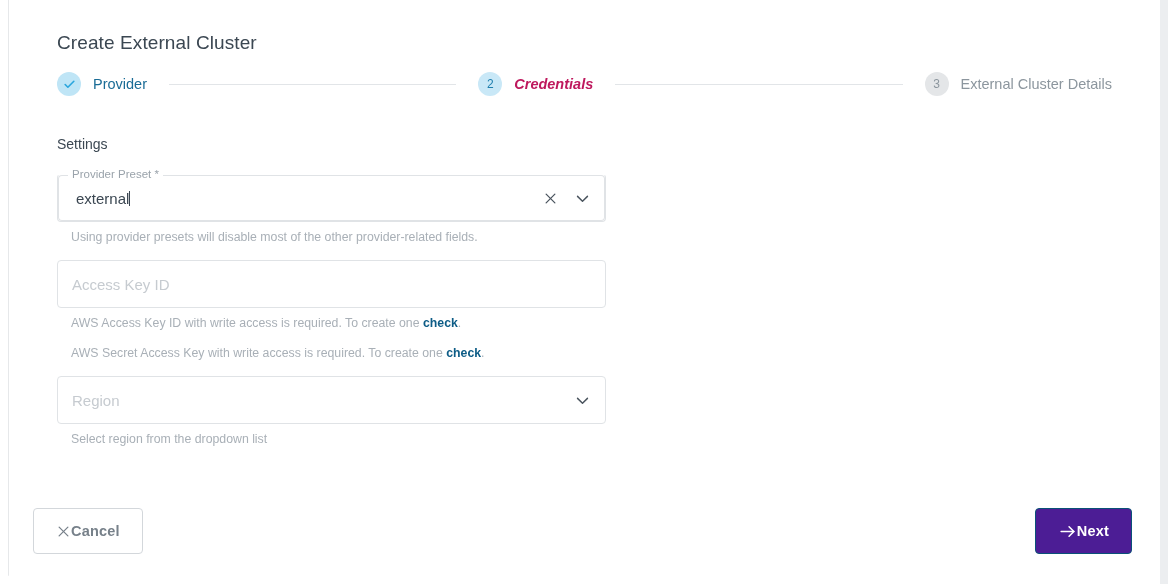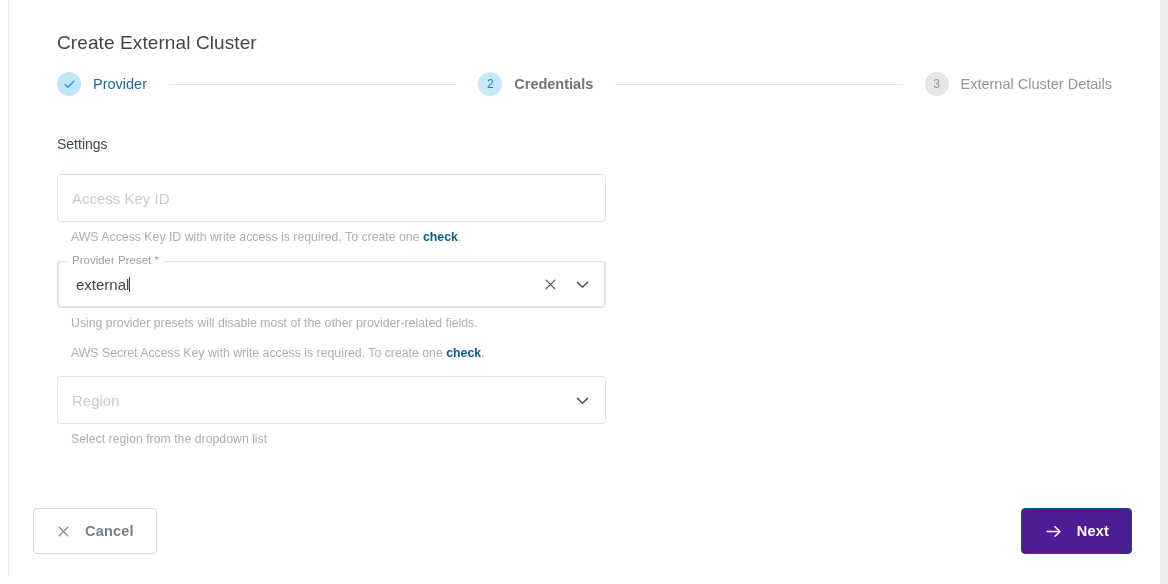--- a/index.html
+++ b/index.html
@@ -55,21 +55,21 @@
   .step-circle.done { background: #bfe5f6; color: #2ba6dd; }
   .step-circle.active { background: #c9e8f7; color: #1f7fae; }
   .step-circle.todo { background: #e4e6e8; color: #8c969e; }
   .step-circle svg { display: block; }
   .step-label {
     margin-left: 12px;
     font-size: 14.5px;
     white-space: nowrap;
   }
   .step-label.done { color: #1a6c96; }
-  .step-label.active { color: #737373; font-weight: bold; }
+  .step-label.active { color: #be185d; font-weight: bold; font-style: italic; }
   .step-label.todo { color: #8c969e; }
   .step-line {
     flex: 1 1 auto; height: 1px; background: #e2e5e8;
     margin: 0 22px;
     min-width: 40px;
   }
 
   
   .section-title {
     font-size: 14px; color: #3b4752; font-weight: 400;
@@ -150,21 +150,20 @@
   .hint a { color: #0d5c86; font-weight: bold; text-decoration: none; }
 
   
   .footer {
     position: absolute; left: 33px; right: 36px; top: 508px;
     display: flex; align-items: center; justify-content: space-between;
   }
   .btn {
     height: 46px;
     display: inline-flex; align-items: center; justify-content: center;
-    gap: 14px;
     padding: 0 22px;
     border-radius: 4px;
     font-size: 14.5px; font-weight: bold;
     cursor: pointer;
     border: 1px solid #d3d7db;
     background: #fff;
     color: #77818a;
     letter-spacing: 0.2px;
   }
   .btn svg { display: block; }
@@ -215,27 +214,20 @@
         <span>3</span>
       </div>
       <span class="step-label todo">External Cluster Details</span>
     </div>
 
   </div>
 
   <h2 class="section-title">Settings</h2>
 
   <div class="form">
-
-    <div class="field-group">
-      <div class="fld">
-        <span class="fld-placeholder">Access Key ID</span>
-      </div>
-      <div class="hint"><span>AWS Access Key ID with write access is required. To create one </span><a href="#">check</a><span>.</span></div>
-    </div>
 
     <div class="field-group">
       <div class="fld notched">
         <div class="notch-wrap">
           <div class="notch-lead"></div>
           <div class="notch-gap">
             <span class="notch-label">Provider Preset *</span>
           </div>
           <div class="notch-trail"></div>
         </div>
@@ -251,20 +243,27 @@
             <svg width="17" height="17" viewBox="0 0 24 24" fill="none" stroke="currentColor" stroke-width="2" stroke-linecap="round" stroke-linejoin="round">
               <polyline points="5 9 12 16 19 9"></polyline>
             </svg>
           </span>
         </span>
       </div>
       <div class="hint">Using provider presets will disable most of the other provider-related fields.</div>
     </div>
 
     <div class="field-group">
+      <div class="fld">
+        <span class="fld-placeholder">Access Key ID</span>
+      </div>
+      <div class="hint"><span>AWS Access Key ID with write access is required. To create one </span><a href="#">check</a><span>.</span></div>
+    </div>
+
+    <div class="field-group">
       <div class="hint"><span>AWS Secret Access Key with write access is required. To create one </span><a href="#">check</a><span>.</span></div>
     </div>
 
     <div class="field-group">
       <div class="fld">
         <span class="fld-placeholder">Region</span>
         <span class="fld-icons">
           <span class="icon-btn">
             <svg width="17" height="17" viewBox="0 0 24 24" fill="none" stroke="currentColor" stroke-width="2" stroke-linecap="round" stroke-linejoin="round">
               <polyline points="5 9 12 16 19 9"></polyline>

